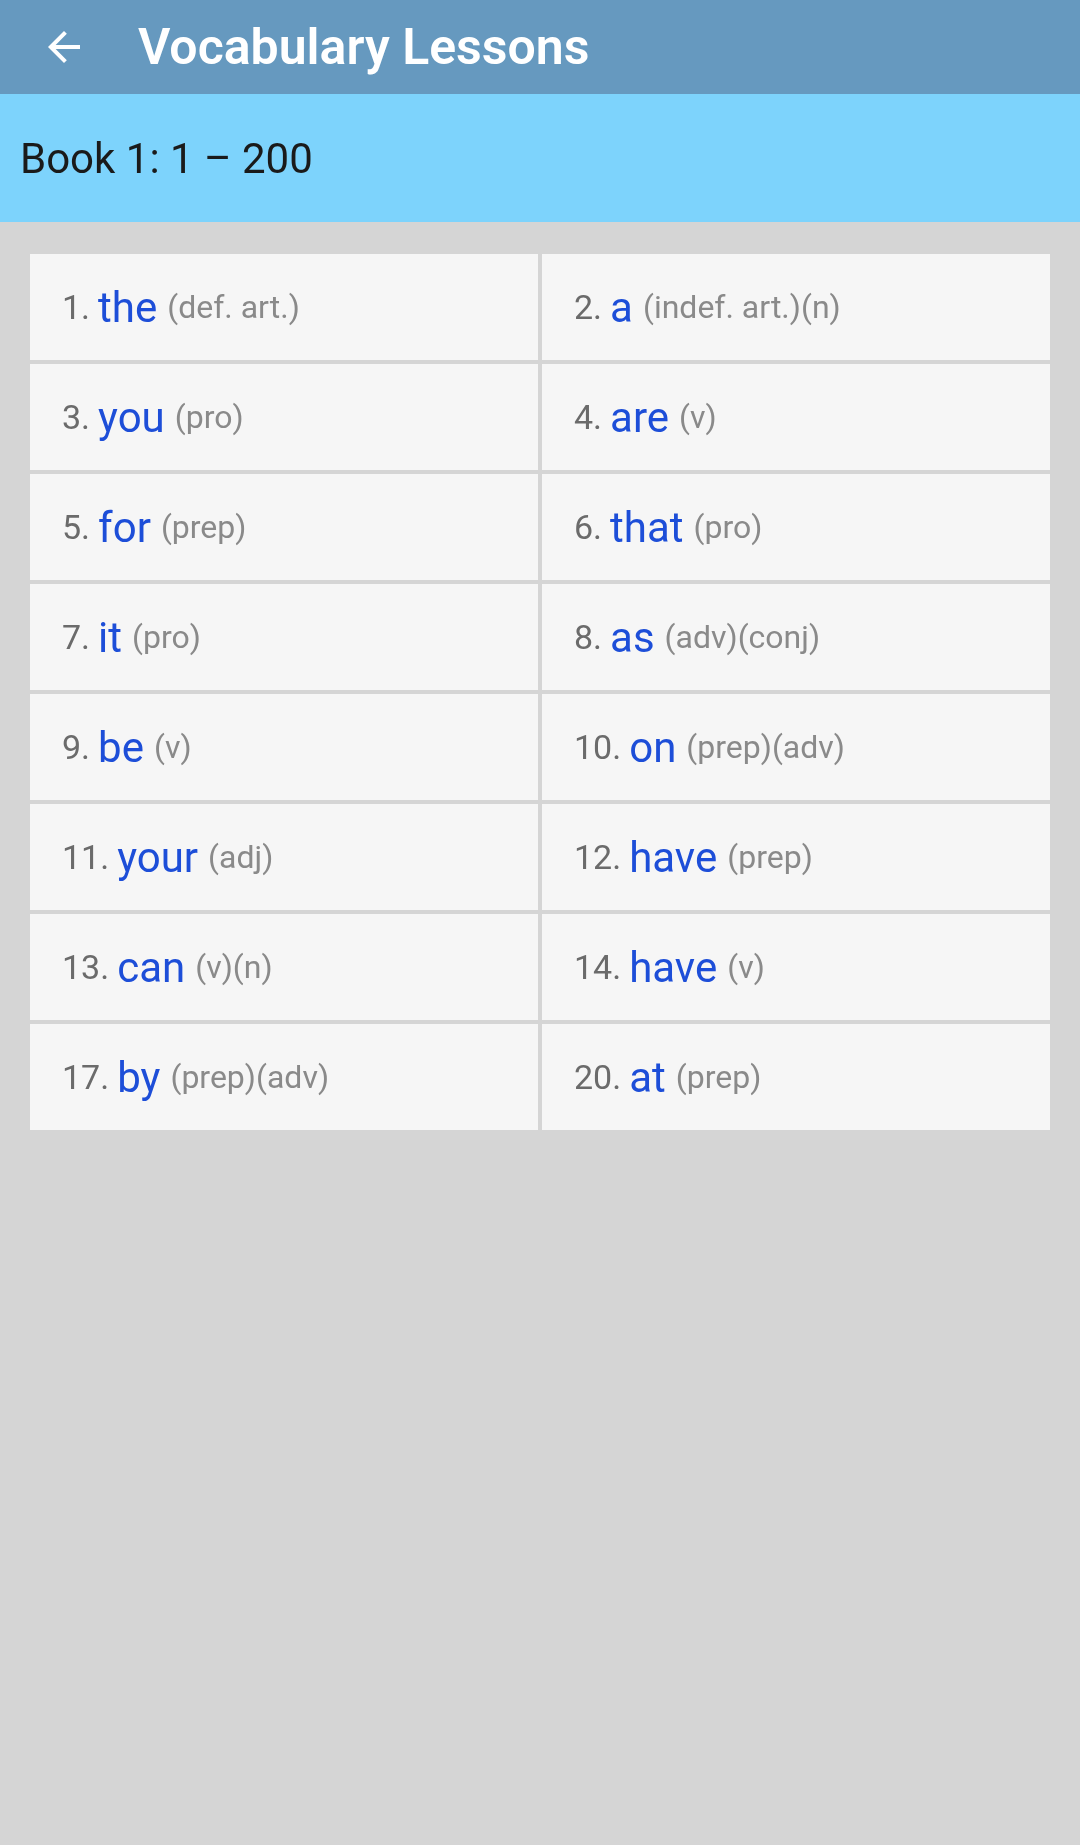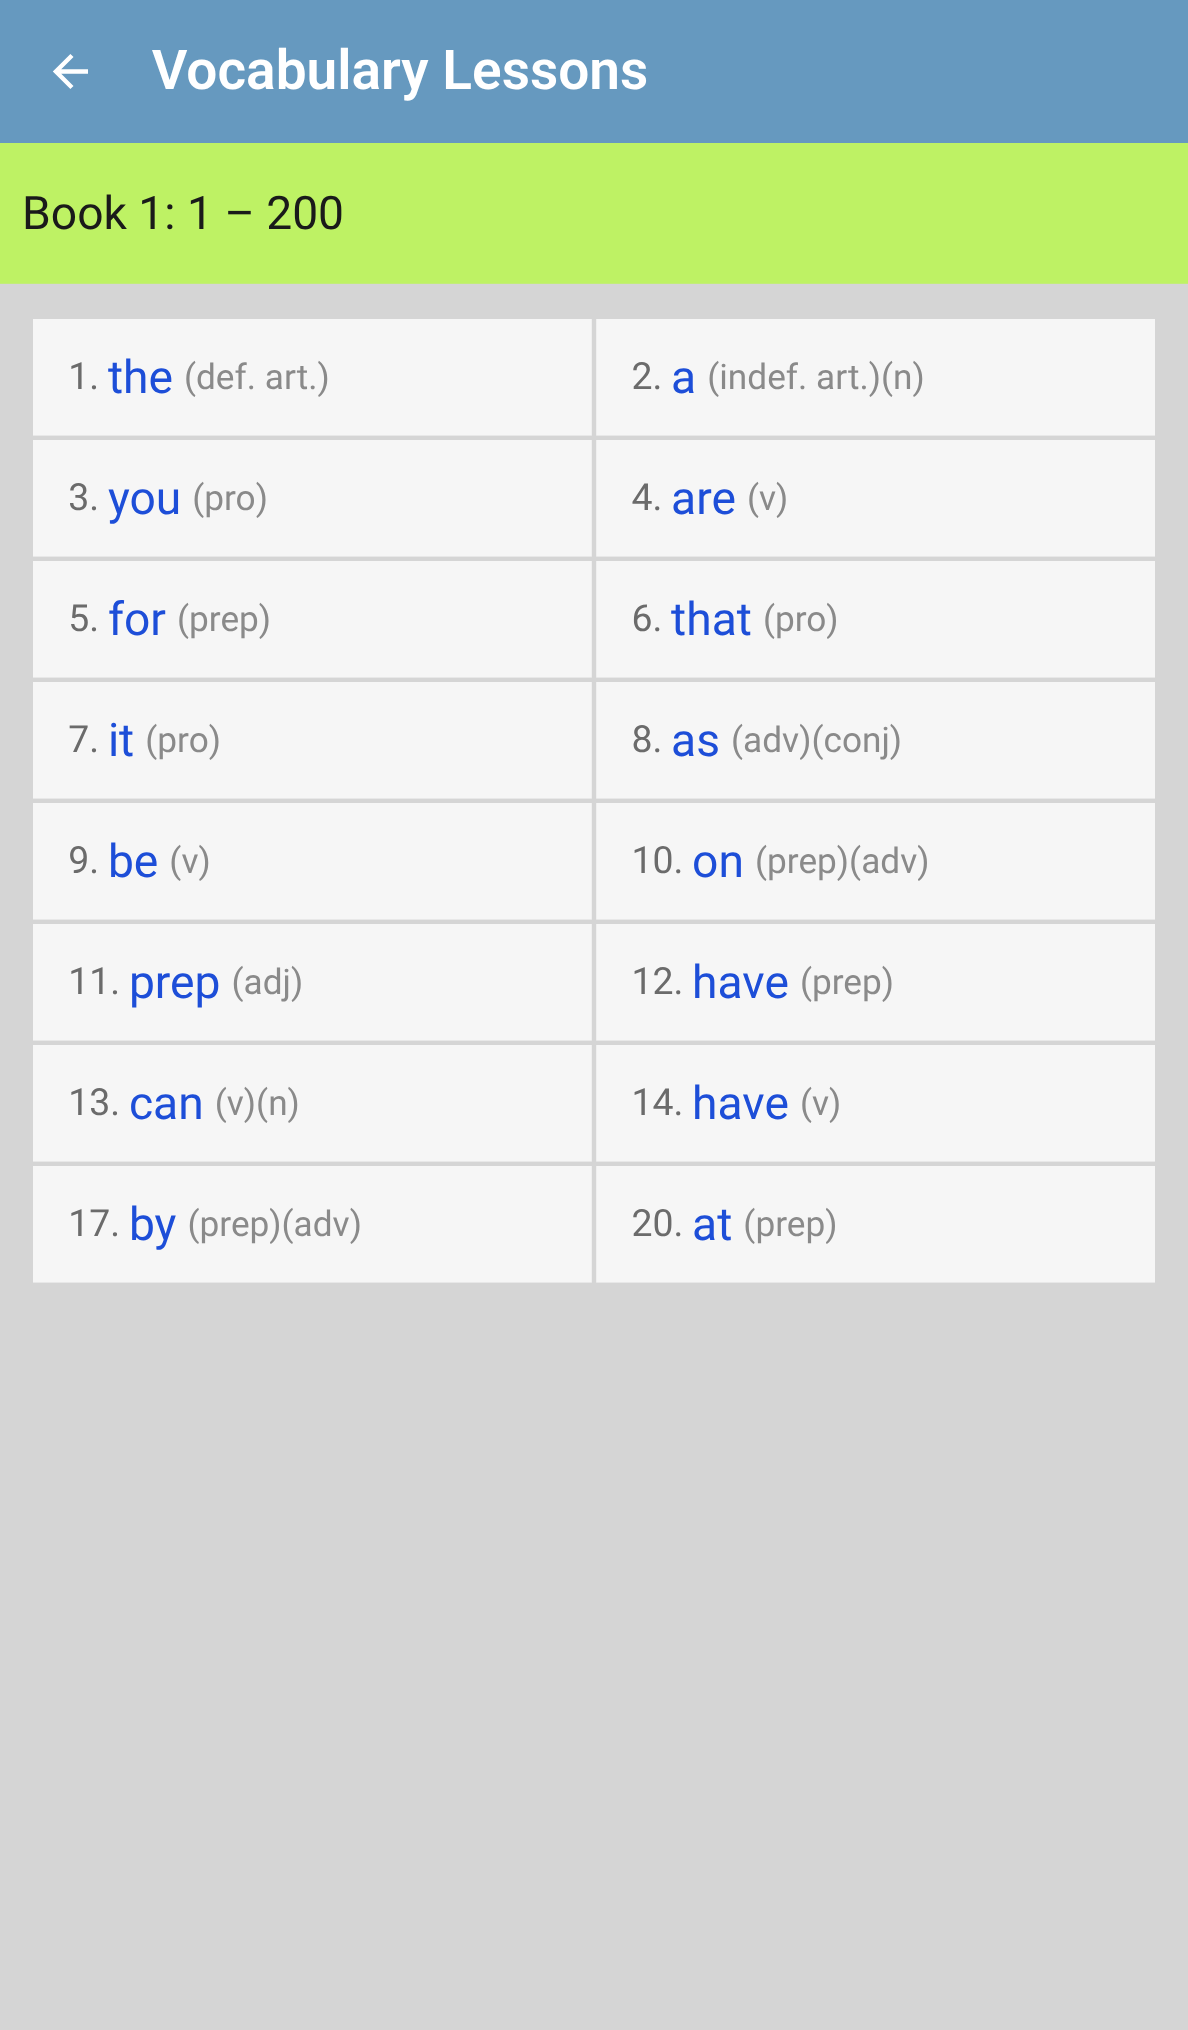--- a/index.html
+++ b/index.html
@@ -9,21 +9,21 @@
   }
   body {
     font-family: -apple-system, BlinkMacSystemFont, "Segoe UI", Roboto, Helvetica, Arial, sans-serif;
     background: #d5d5d5;
     width: 1080px;
     height: 1845px;
     overflow: hidden;
   }
   .header {
     background: #6699bf;
-    height: 130px;
+    height: 94px;
     display: flex;
     align-items: center;
     padding: 0 40px;
   }
   .back-arrow {
     color: #ffffff;
     font-size: 52px;
     margin-right: 50px;
     font-weight: 300;
     display: inline-flex;
@@ -33,21 +33,21 @@
     width: 48px;
     height: 48px;
     fill: #ffffff;
   }
   .title {
     color: #ffffff;
     font-size: 50px;
     font-weight: 600;
   }
   .subheader {
-    background: #bef264;
+    background: #7dd3fc;
     height: 128px;
     display: flex;
     align-items: center;
     padding: 0 20px;
   }
   .subheader-text {
     color: #1a1a1a;
     font-size: 42px;
     font-weight: 400;
   }
@@ -147,21 +147,21 @@
         <span class="word">be</span>
         <span class="pos">(v)</span>
       </div>
       <div class="cell">
         <span class="num">10.</span>
         <span class="word">on</span>
         <span class="pos">(prep)(adv)</span>
       </div>
       <div class="cell">
         <span class="num">11.</span>
-        <span class="word">prep</span>
+        <span class="word">your</span>
         <span class="pos">(adj)</span>
       </div>
       <div class="cell">
         <span class="num">12.</span>
         <span class="word">have</span>
         <span class="pos">(prep)</span>
       </div>
       <div class="cell">
         <span class="num">13.</span>
         <span class="word">can</span>

